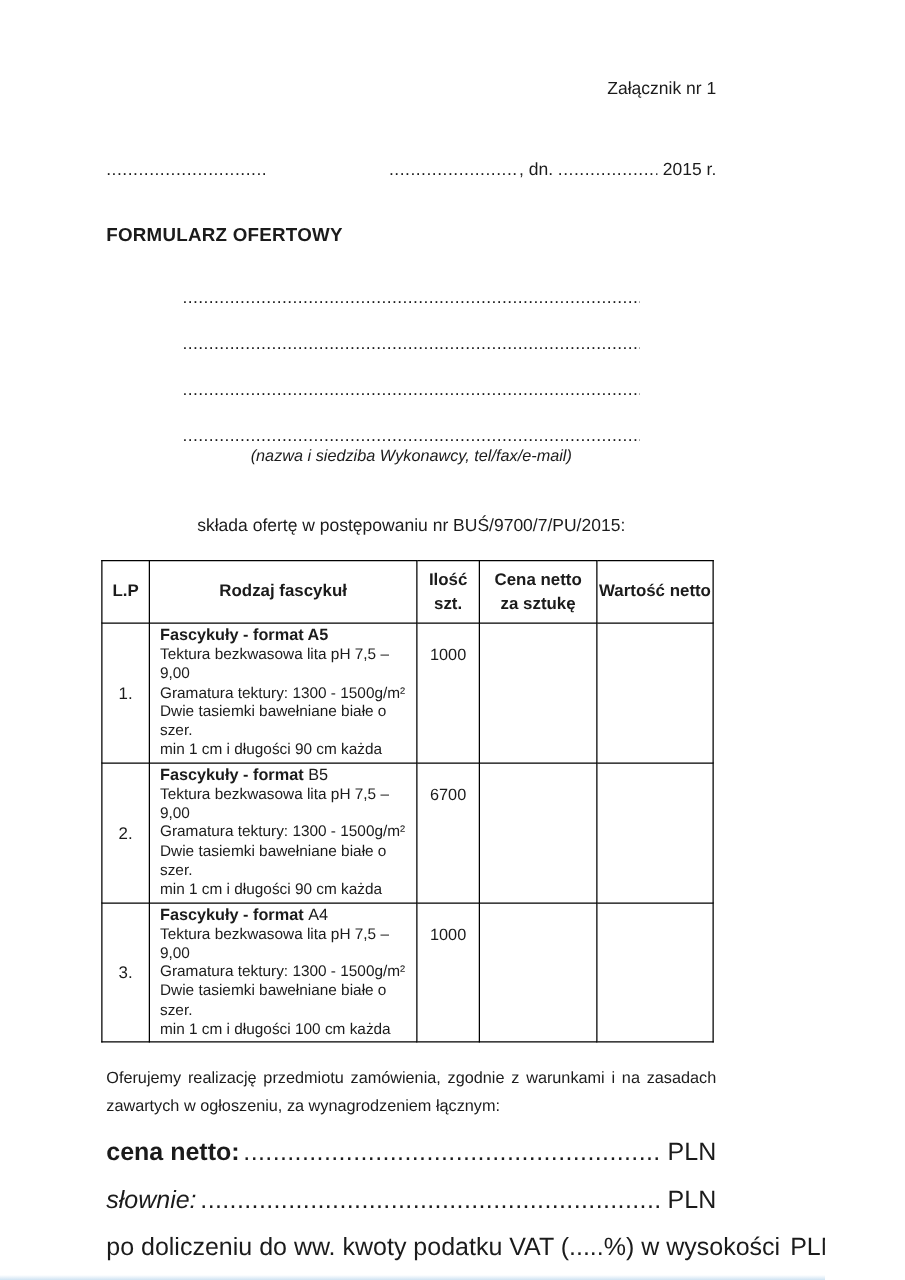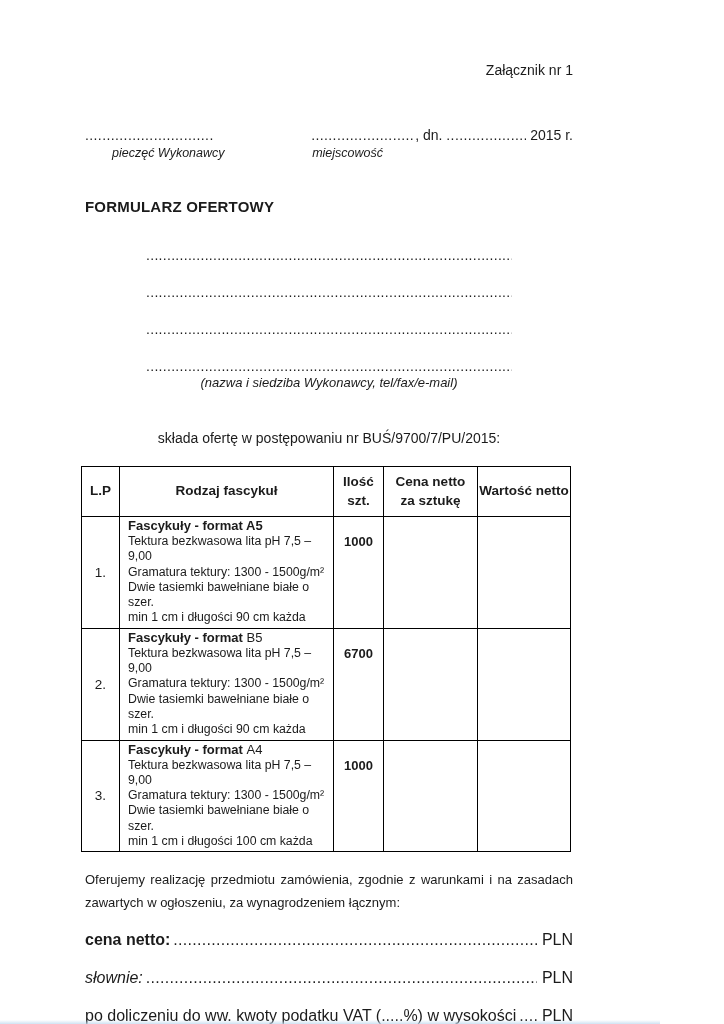--- a/index.html
+++ b/index.html
@@ -36,25 +36,25 @@
 
   table.offer-table { margin-top:20px; margin-left:-4px; border-collapse:collapse; table-layout:fixed; width:489px; }
   .offer-table th, .offer-table td { border:1px solid #000; padding:0; }
   .offer-table th { font-size:13.5px; font-weight:bold; text-align:center; vertical-align:middle; height:49px; white-space:pre-line; line-height:1.4; }
   .offer-table td { height:76px; vertical-align:top; }
   td.lp { text-align:center; vertical-align:middle; font-size:13.5px; }
   td.desc { padding:1px 4px 2px 8px; }
   .row-title { font-size:13px; font-weight:bold; line-height:16px; }
   .row-title .fmt { font-weight:normal; }
   .row-desc { font-size:12.3px; line-height:15.3px; white-space:pre-line; }
-  td.qty { text-align:center; padding-top:17px; font-weight:bold; font-size:13px; }
+  td.qty { text-align:center; padding-top:17px; font-weight:normal; font-size:13px; }
 
   .para { margin-top:16px; font-size:13px; line-height:23px; text-align:justify; }
 
-  .fill-line { display:flex; align-items:baseline; font-size:16px; line-height:18px; margin-top:20px; }
+  .fill-line { display:flex; align-items:baseline; font-size:20px; line-height:18px; margin-top:20px; }
   .fill-line .lbl { white-space:nowrap; }
   .fill-line .lbl.bold { font-weight:bold; }
   .fill-line .lbl.italic { font-style:italic; }
   .fill-line .leader { flex:1 1 auto; overflow:hidden; white-space:nowrap; margin:0 5px 0 3px; letter-spacing:0.3px; }
   .fill-line .unit { white-space:nowrap; }
   .fill-first { margin-top:17px; }
 
   .bottom-edge { position:absolute; left:0; bottom:0; width:100%; height:4px;
                  background:linear-gradient(180deg, rgba(220,235,247,0) 0%, rgba(195,220,240,0.8) 100%); }
 </style>
@@ -63,24 +63,20 @@
 
 <div class="page">
 
   <div class="attach">Załącznik nr 1</div>
 
   <div class="stamp-row">
     <span class="dots-clip stamp-dots">................................................</span>
     <span>
       <span class="dots-clip place-dots">........................................</span><span>, dn. </span><span class="dots-clip date-dots">................................</span><span> 2015 r.</span>
     </span>
-  </div>
-  <div class="sub-row">
-    <span class="sub-stamp">pieczęć Wykonawcy</span>
-    <span class="sub-place">miejscowość</span>
   </div>
 
   <div class="title">FORMULARZ OFERTOWY</div>
 
   <div class="vendor">
     <div class="vline">........................................................................................................................</div>
     <div class="vline">........................................................................................................................</div>
     <div class="vline">........................................................................................................................</div>
     <div class="vline last">........................................................................................................................</div>
     <div class="vcaption">(nazwa i siedziba Wykonawcy, tel/fax/e-mail)</div>

